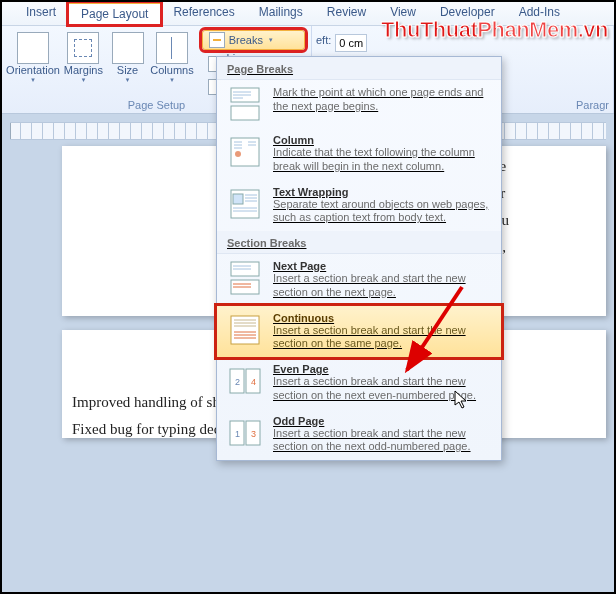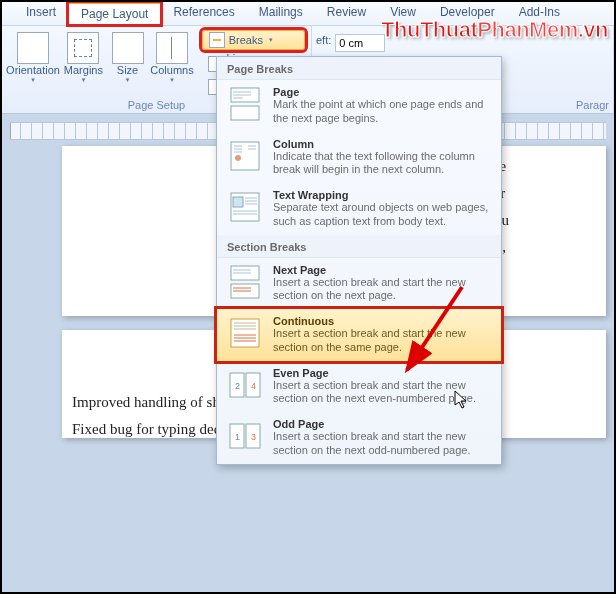--- a/index.html
+++ b/index.html
@@ -21,24 +21,24 @@
 .smallbtns { display: flex; flex-direction: column; gap: 1px; padding-left: 4px; }
 .smallbtn { display: flex; align-items: center; gap: 4px; font-size: 11px; color: #3b5a8a; padding: 1px 6px; cursor: pointer; border-radius: 3px; }
 .smallbtn .si { width: 16px; height: 16px; }
 .smallbtn .dd { font-size: 7px; color: #5b7aa8; margin-left: 2px; }
 .breaks-hl { background: linear-gradient(#fff2cc, #ffe29a); border: 1px solid #f2b13e; outline: 3px solid #d22; outline-offset: 0; }
 .group-title { text-align: center; font-size: 11px; color: #6a88b4; position: absolute; bottom: 2px; left: 0; right: 0; }
 
 
 .indent-group { padding: 6px 4px; font-size: 11px; color: #3b5a8a; }
 .ind-row { display: flex; gap: 4px; margin: 2px 0; }
-.ind-row input { width: 50px; height: 18px; font-size: 11px; border: 1px solid #b8c8dc; padding: 0 3px; }
-
-
-.dropdown { position: absolute; left: 214px; top: 54px; width: 286px; background: linear-gradient(#f7faff,#f0f5fc); border: 1px solid #a6b8d4; box-shadow: 2px 3px 8px rgba(0,0,0,.25); z-index: 50; }
+.ind-row input { width: 32px; height: 18px; font-size: 11px; border: 1px solid #b8c8dc; padding: 0 3px; }
+
+
+.dropdown { position: absolute; left: 214px; top: 54px; width: 286px; background: linear-gradient(#f7faff,#f0f5fc); border: 1px solid #a6b8d4; box-shadow: 2px 3px 8px rgba(0,0,0,.25); z-index: 50; text-decoration: underline; }
 .dd-section-title { font-size: 11px; font-weight: bold; color: #6b6b6b; padding: 6px 10px 4px; background: #eef3fb; border-bottom: 1px solid #dfe7f3; }
 .dd-item { display: flex; gap: 10px; padding: 6px 10px; cursor: pointer; }
 .dd-item.sel { background: linear-gradient(#fff2cc,#ffe29a); border: 1px solid #f2b13e; outline: 3px solid #c21; outline-offset: -1px; margin: -1px; }
 .dd-ico { width: 36px; height: 36px; flex-shrink: 0; }
 .dd-text { flex: 1; }
 .dd-name { font-size: 11px; font-weight: bold; color: #333; }
 .dd-item.sel .dd-name { color: #5a3d00; }
 .dd-desc { font-size: 11px; color: #6b6b6b; line-height: 1.25; }
 .dd-item.sel .dd-desc { color: #6a5a20; }
 
@@ -161,21 +161,20 @@
 <div class="dropdown">
   <div class="dd-section-title">Page Breaks</div>
 
   <div class="dd-item">
     <svg class="dd-ico" viewBox="0 0 36 36">
         <rect x="4" y="2" width="28" height="14" fill="#fff" stroke="#8aa"></rect>
         <rect x="4" y="20" width="28" height="14" fill="#fff" stroke="#8aa"></rect>
         <path d="M6 6h18M6 9h18M6 12h10" stroke="#a8c4e0"></path>
       </svg>
     <div class="dd-text">
-      <div class="dd-name">Page</div>
       <div class="dd-desc">Mark the point at which one page ends and the next page begins.</div>
     </div>
   </div>
 
   <div class="dd-item">
     <svg class="dd-ico" viewBox="0 0 36 36">
         <rect x="4" y="4" width="28" height="28" fill="#fff" stroke="#8aa"></rect>
         <path d="M7 8h8M7 11h8M7 14h8M21 8h8M21 11h8" stroke="#a8c4e0"></path>
         <circle cx="11" cy="20" r="3" fill="#e07040" opacity=".7"></circle>
       </svg>

